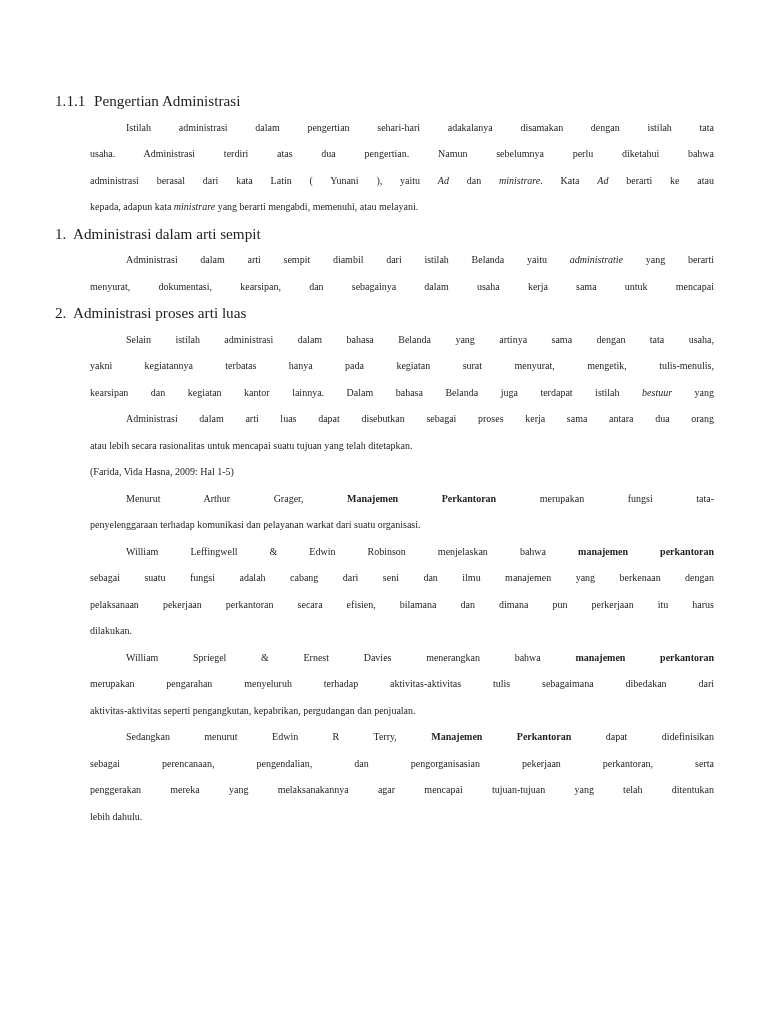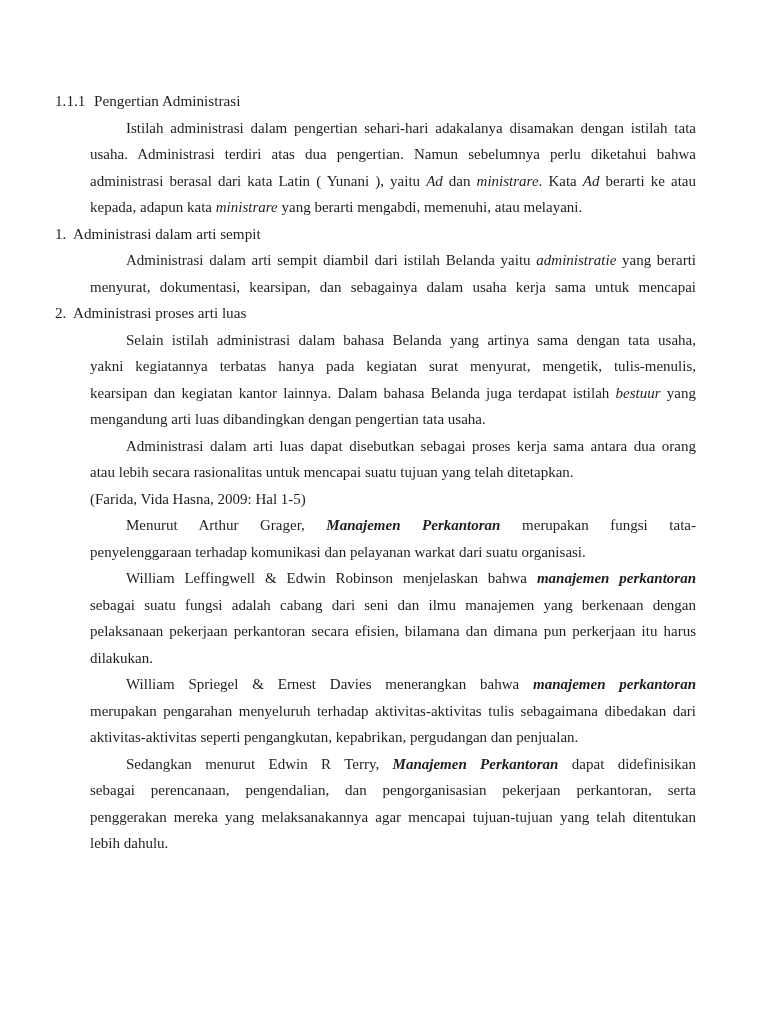--- a/index.html
+++ b/index.html
@@ -6,49 +6,49 @@
     margin: 0;
     padding: 0;
     background: #ffffff;
   }
   .page {
     position: relative;
     width: 768px;
     height: 1024px;
     box-sizing: border-box;
     background: #ffffff;
-    padding: 88px 72px 0 55px;
+    padding: 88px 54px 0 55px;
     overflow: hidden;
     font-family: "Liberation Serif", "DejaVu Serif", serif;
     color: #1e1e1e;
   }
   .doc { width: 100%; }
   .outline-line {
     display: flex;
     font-size: 15.2px;
     line-height: 26.5px;
     text-align: left;
     white-space: nowrap;
   }
   .outline-line .num {
     flex: 0 0 auto;
     display: inline-block;
   }
   .para { margin-left: 35px; }
   .line {
-    font-size: 15px;
+    font-size: 10px;
     line-height: 26.5px;
     height: 26.5px;
     overflow: hidden;
     text-align: justify;
     text-align-last: justify;
   }
   .line.last { text-align-last: left; }
   .para.indent .line.first { text-indent: 36px; }
-  .b { font-weight: bold; font-style: italic; }
+  .b { font-weight: bold; }
   .i { font-style: italic; }
 </style>
 </head>
 <body>
 
 <div class="page" style="background: rgb(255, 255, 255); color: rgb(30, 30, 30);">
   <div class="doc">
       <div class="outline-line">
         <span class="num" style="width: 39px;">1.1.1</span>
         <span class="title">Pengertian Administrasi</span>
@@ -68,21 +68,20 @@
         <div class="line"><span>menyurat, dokumentasi, kearsipan, dan sebagainya dalam usaha kerja sama untuk mencapai</span></div>
       </div>
       <div class="outline-line">
         <span class="num" style="width: 18px;">2.</span>
         <span class="title">Administrasi proses arti luas</span>
       </div>
       <div class="para indent">
         <div class="line first"><span>Selain istilah administrasi dalam bahasa Belanda yang artinya sama dengan tata usaha,</span></div>
         <div class="line"><span>yakni kegiatannya terbatas hanya pada kegiatan surat menyurat, mengetik, tulis-menulis,</span></div>
         <div class="line"><span>kearsipan dan kegiatan kantor lainnya. Dalam bahasa Belanda juga terdapat istilah </span><span class="i">bestuur</span><span> yang</span></div>
-        <div class="line last"><span>mengandung arti luas dibandingkan dengan pengertian tata usaha.</span></div>
       </div>
       <div class="para indent">
         <div class="line first"><span>Administrasi dalam arti luas dapat disebutkan sebagai proses kerja sama antara dua orang</span></div>
         <div class="line last"><span>atau lebih secara rasionalitas untuk mencapai suatu tujuan yang telah ditetapkan.</span></div>
       </div>
       <div class="para">
         <div class="line first last"><span>(Farida, Vida Hasna, 2009: Hal 1-5)</span></div>
       </div>
       <div class="para indent">
         <div class="line first"><span>Menurut Arthur Grager, </span><span class="b">Manajemen Perkantoran</span><span> merupakan fungsi tata-</span></div>

